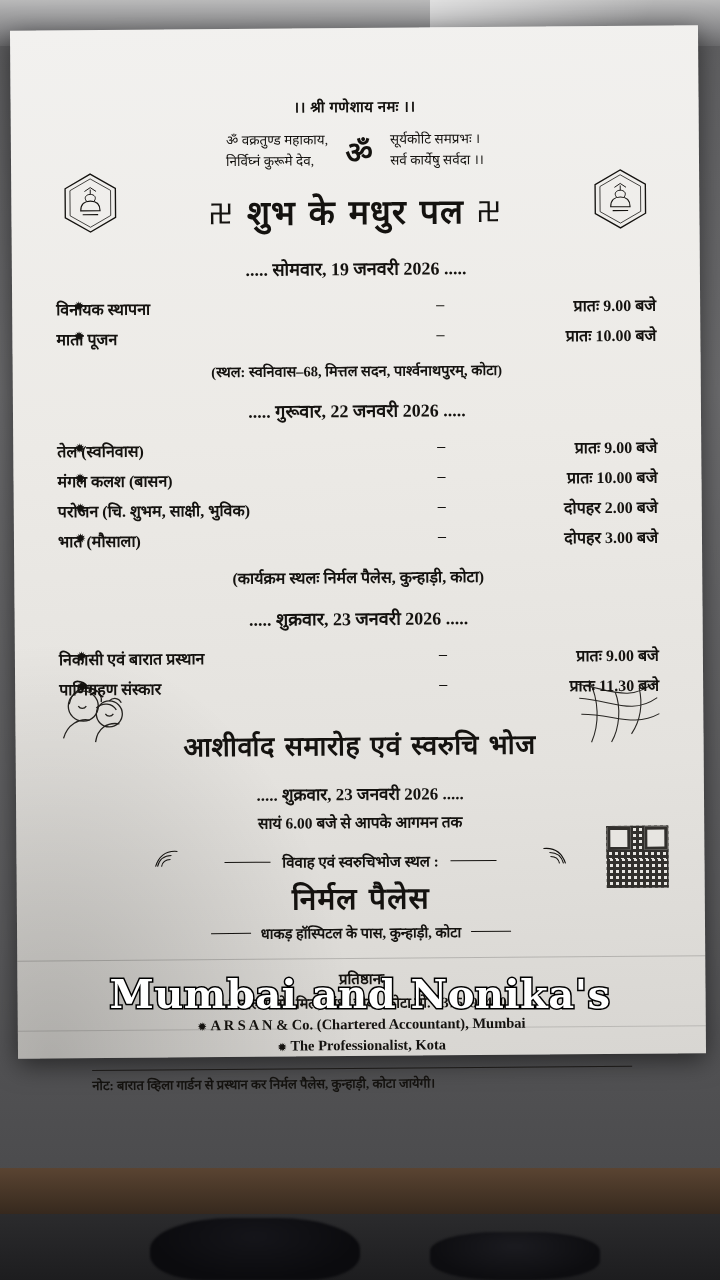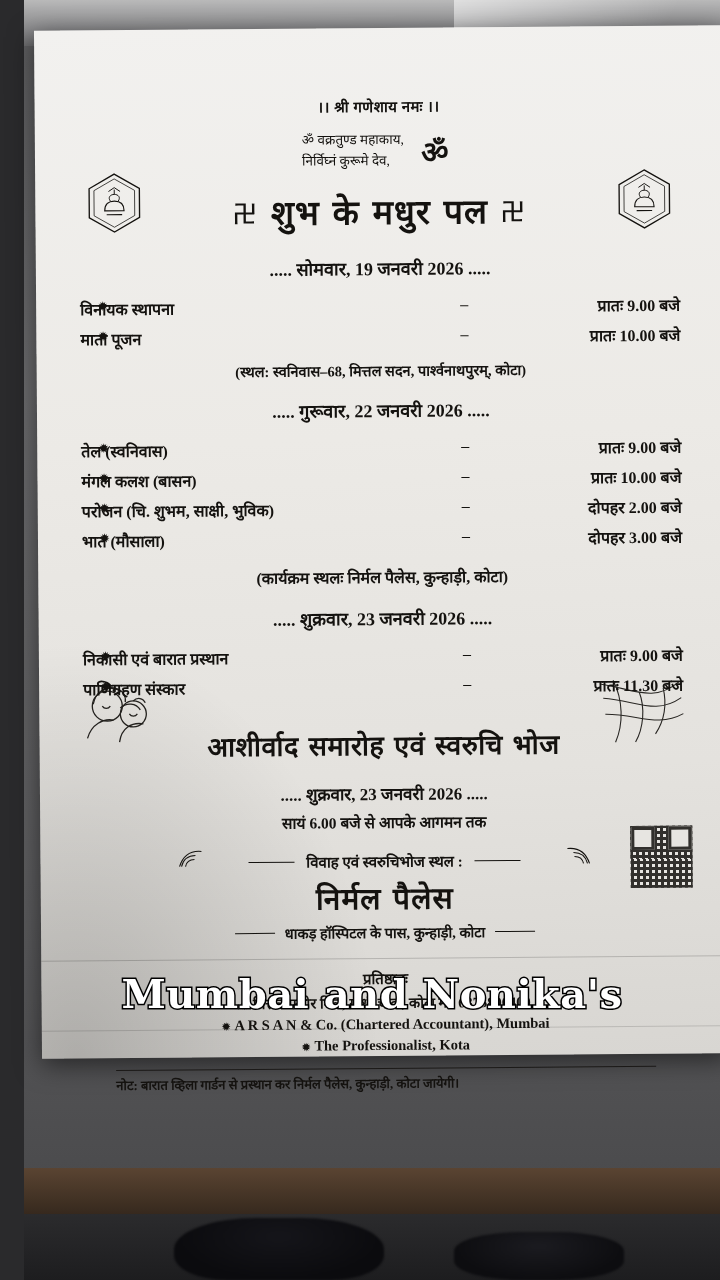--- a/index.html
+++ b/index.html
@@ -9,21 +9,20 @@
     font-family:"Liberation Serif", serif;
     overflow:hidden;
     position:relative;
   }
   
   .photo{
     position:absolute;inset:0;
     background:
       linear-gradient(180deg,#8d8d8f 0%,#9a9a9a 2%,#7c7c7e 5%,#6f6f71 7%,#5e5e60 8%),
       #3a3a3c;
-    margin-left: 24px;
   }
   .surface-top{
     position:absolute;left:0;top:0;width:720px;height:46px;
     background:linear-gradient(180deg,#b9b9b9,#8e8e90 60%,#6c6c6e);
   }
   .surface-mid{
     position:absolute;left:0;top:46px;width:720px;height:1150px;
     background:linear-gradient(180deg,#5f5f61,#6b6b6d 30%,#5a5a5c 75%,#4a4a4c);
   }
   .wood{
@@ -256,20 +255,24 @@
 
     <div class="inner">
       <div class="ganesh-line">।। श्री गणेशाय नमः ।।</div>
 
       <div class="shloka-row">
         <div class="shloka-col">
           <span class="l">ॐ वक्रतुण्ड महाकाय,</span>
           <span class="l">निर्विघ्नं कुरूमे देव,</span>
         </div>
         <div class="om-mark">ॐ</div>
+        <div class="shloka-col">
+          <span class="l">सूर्यकोटि समप्रभः ।</span>
+          <span class="l">सर्व कार्येषु सर्वदा ।।</span>
+        </div>
       </div>
 
       <div class="title">
         <span class="swas">卍</span><span>शुभ के मधुर पल</span><span class="swas">卍</span>
       </div>
 
       <div class="daterow">..... सोमवार, 19 जनवरी 2026 .....</div>
       <table class="events">
         <tbody>
             <tr>

